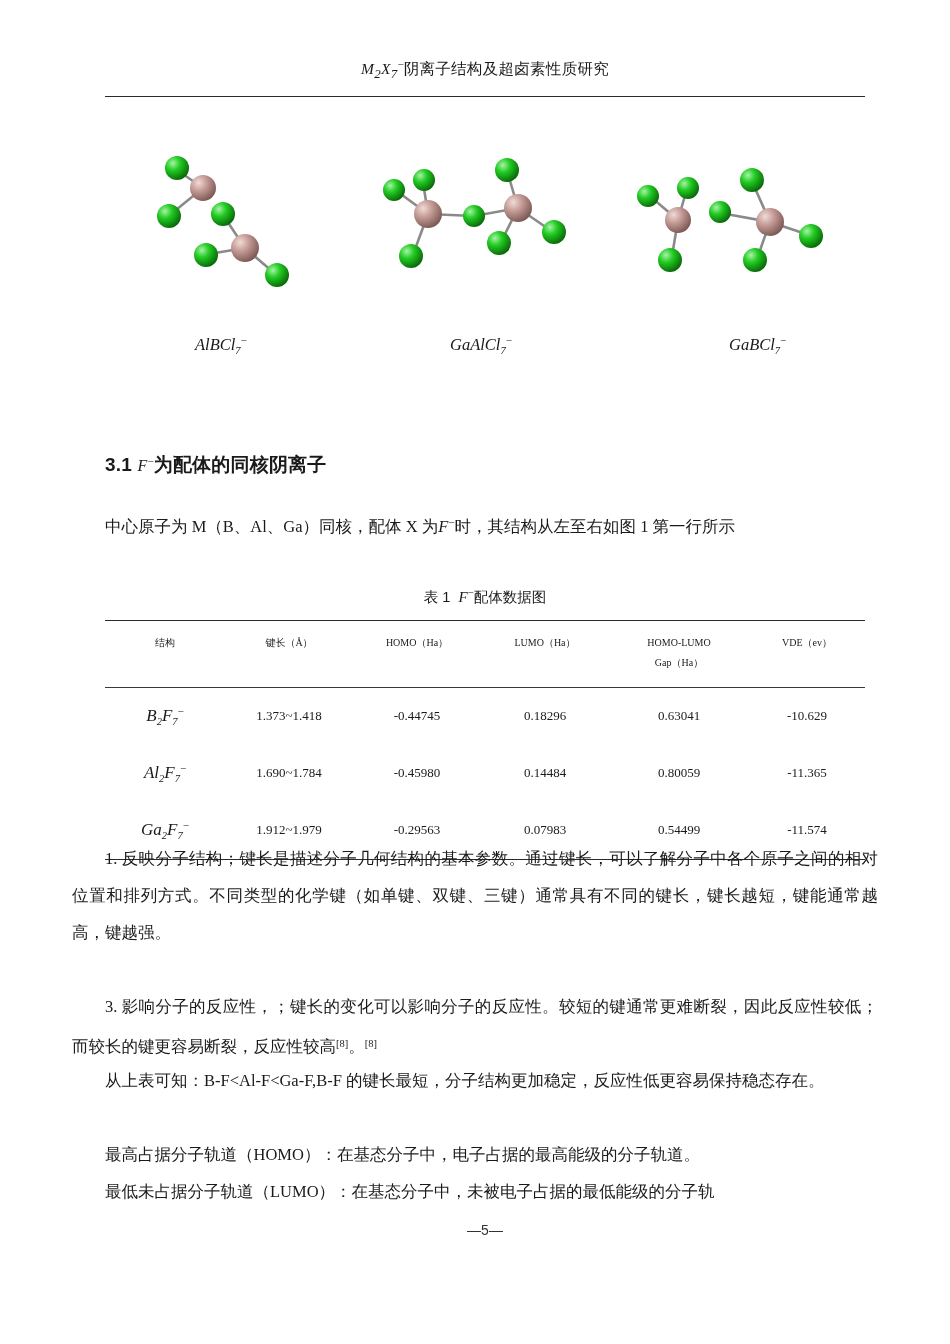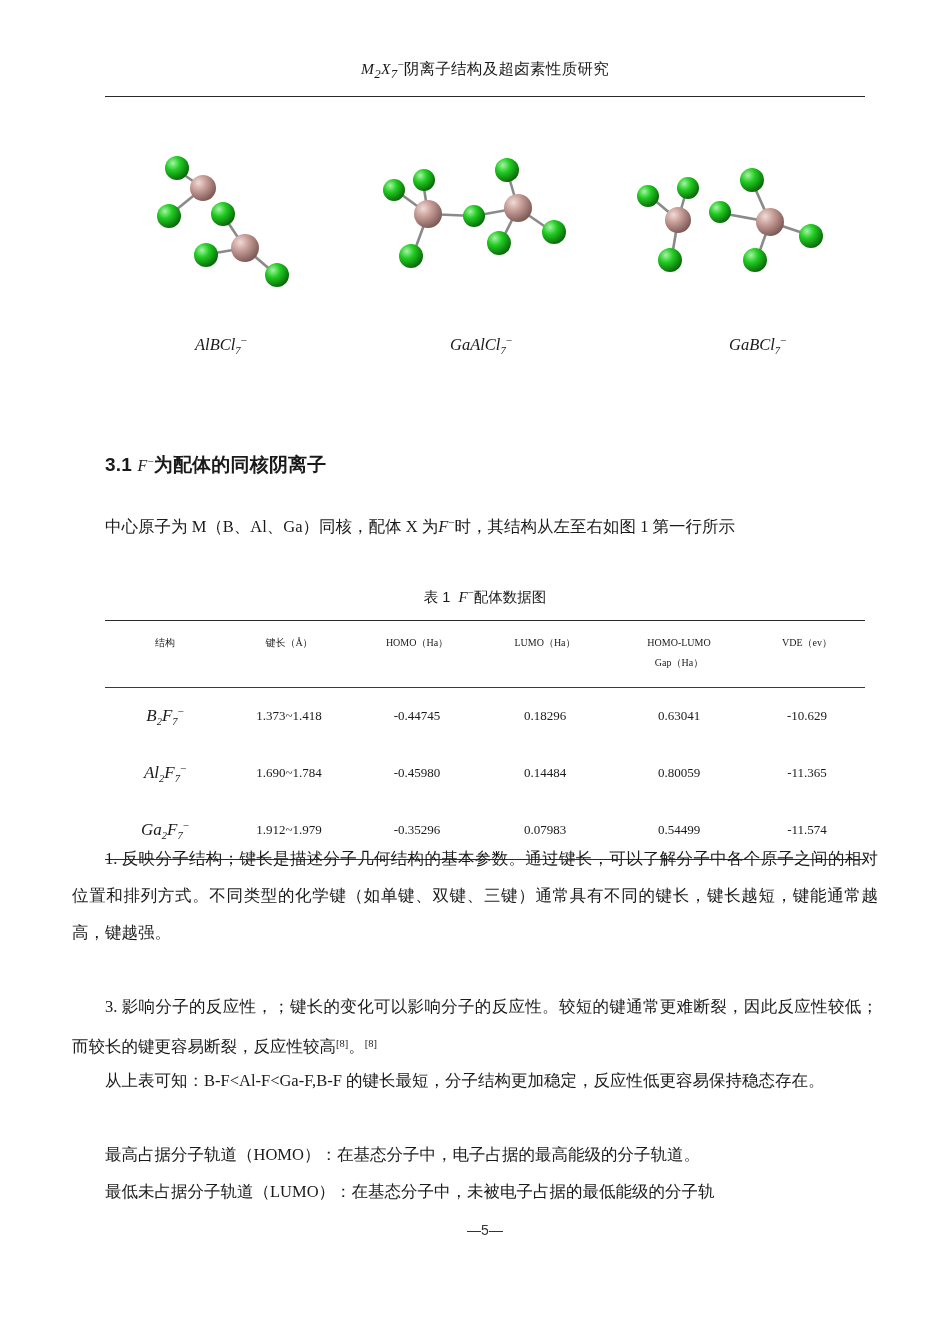--- a/index.html
+++ b/index.html
@@ -297,21 +297,21 @@
         <td class="struct"><span>Al</span><sub>2</sub><span>F</span><sub>7</sub><span class="sup-minus">−</span></td>
         <td>1.690~1.784</td>
         <td>-0.45980</td>
         <td>0.14484</td>
         <td>0.80059</td>
         <td>-11.365</td>
       </tr>
       <tr>
         <td class="struct"><span>Ga</span><sub>2</sub><span>F</span><sub>7</sub><span class="sup-minus">−</span></td>
         <td>1.912~1.979</td>
-        <td>-0.35296</td>
+        <td>-0.29563</td>
         <td>0.07983</td>
         <td>0.54499</td>
         <td>-11.574</td>
       </tr>
     </tbody>
   </table>
 
   <div class="para" style="top:840px;">
     <span class="ind"></span><span>1. 反映分子结构；键长是描述分子几何结构的基本参数。通过键长，可以了解分子中各个原子之间的相对位置和排列方式。不同类型的化学键（如单键、双键、三键）通常具有不同的键长，键长越短，键能通常越高，键越强。</span>
   </div>

